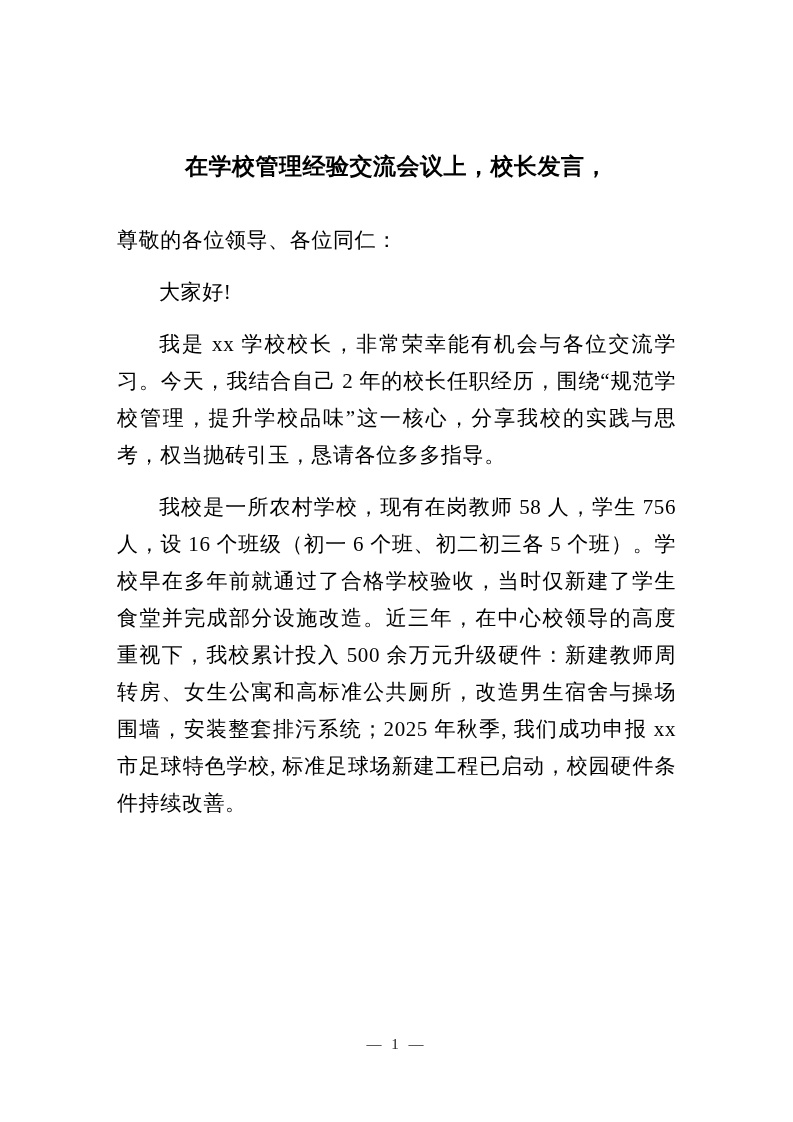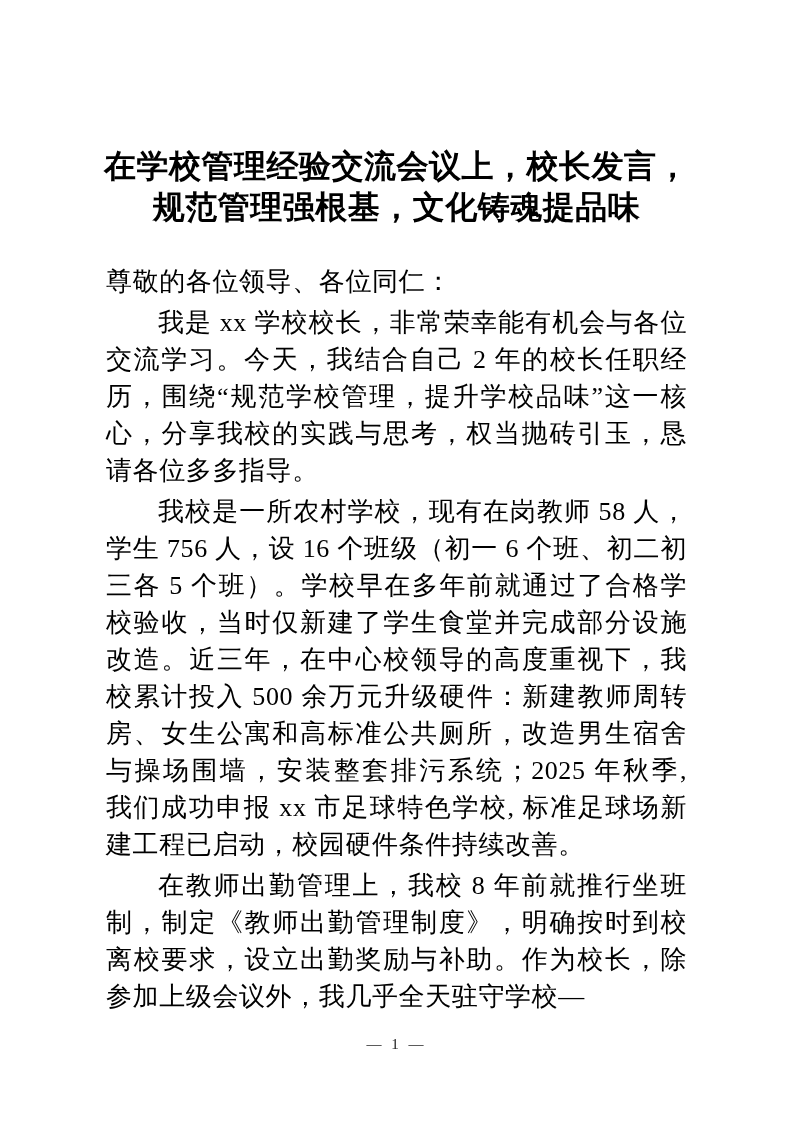--- a/index.html
+++ b/index.html
@@ -17,34 +17,34 @@
   }
   .doc-page {
     position: absolute;
     inset: 0;
     background: #ffffff;
   }
   .doc-title {
     margin: 146px 88px 0 88px;
     text-align: center;
     font-weight: bold;
-    font-size: 32px;
+    font-size: 23px;
     line-height: 41px;
     letter-spacing: 0.5px;
     color: #000000;
   }
   .doc-title .title-line {
     display: block;
   }
   .doc-body {
     margin: 35px 102px 0 102px;
   }
   .doc-body p {
-    margin: 4px;
-    font-size: 26px;
+    margin: 15px;
+    font-size: 21px;
     line-height: 37px;
     text-align: justify;
     letter-spacing: 0.6px;
     word-break: break-all;
     color: #000000;
   }
   .doc-body p.indent {
     text-indent: 2em;
   }
   .page-footer {
@@ -59,25 +59,24 @@
     color: #1a1a1a;
   }
 </style>
 </head>
 <body>
 
 <div class="doc-page">
 
   <h1 class="doc-title">
     <span class="title-line">在学校管理经验交流会议上，校长发言，</span>
-    <span class="title-line">规范管理强根基，文化铸魂提品味</span>
   </h1>
 
   <div class="doc-body">
     <p>尊敬的各位领导、各位同仁：</p>
+    <p class="indent">大家好!</p>
     <p class="indent">我是 xx 学校校长，非常荣幸能有机会与各位交流学习。今天，我结合自己 2 年的校长任职经历，围绕“规范学校管理，提升学校品味”这一核心，分享我校的实践与思考，权当抛砖引玉，恳请各位多多指导。</p>
     <p class="indent">我校是一所农村学校，现有在岗教师 58 人，学生 756 人，设 16 个班级（初一 6 个班、初二初三各 5 个班）。学校早在多年前就通过了合格学校验收，当时仅新建了学生食堂并完成部分设施改造。近三年，在中心校领导的高度重视下，我校累计投入 500 余万元升级硬件：新建教师周转房、女生公寓和高标准公共厕所，改造男生宿舍与操场围墙，安装整套排污系统；2025 年秋季, 我们成功申报 xx 市足球特色学校, 标准足球场新建工程已启动，校园硬件条件持续改善。</p>
-    <p class="indent">在教师出勤管理上，我校 8 年前就推行坐班制，制定《教师出勤管理制度》，明确按时到校离校要求，设立出勤奖励与补助。作为校长，除参加上级会议外，我几乎全天驻守学校—</p>
   </div>
 
   <div class="page-footer">— 1 —</div>
 
 </div>
 
 </body></html>

